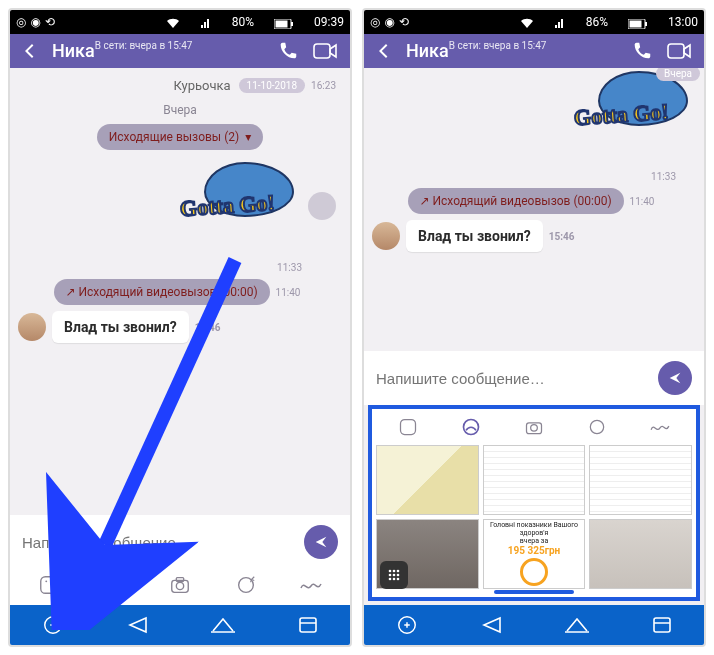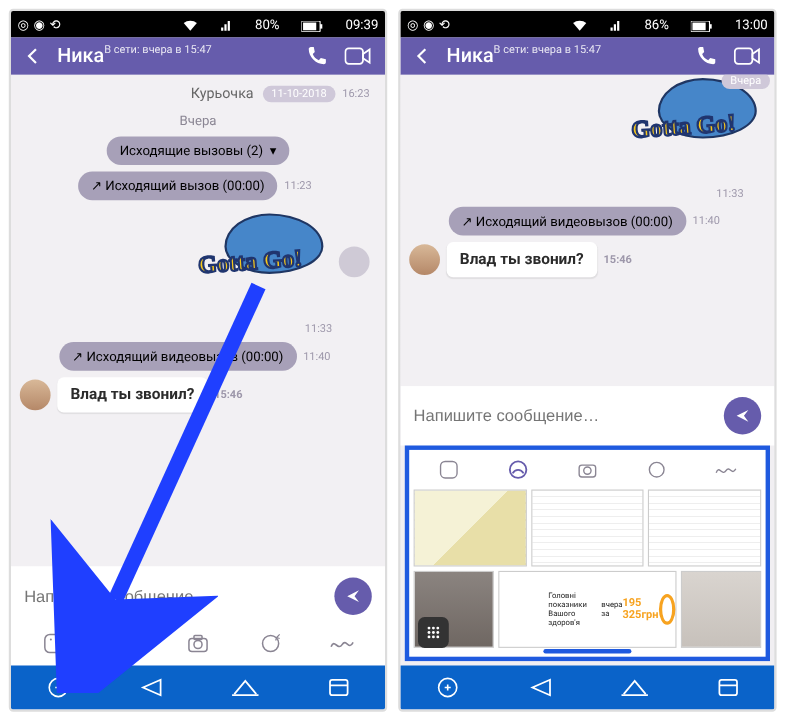--- a/index.html
+++ b/index.html
@@ -60,21 +60,21 @@
     padding:4px 8px;
     background: linear-gradient(#F2F0F3,#F2F0F3);
   }
   .date-sep { align-self:center; background:#cfc8d9; color:#fff; font-size:10px; padding:2px 8px; border-radius:8px; margin:3px 0;}
   .label-sep { align-self:center; color:#8a8593; font-size:12px; margin:4px 0;}
   .row { display:flex; align-items:center; margin:3px 0;}
   .row.right { justify-content:flex-end;}
   .row.left { justify-content:flex-start;font-weight:bold;}
   .pill {
     background:#A7A0B8;
-    color:#000000;
+    color:#7f1d1d;
     border-radius:16px;
     padding:6px 12px;
     font-size:12px;
     display:flex;
     align-items:center;
     gap:6px;
   }
   .time { color:#9d97aa; font-size:10px; margin:0 6px;}
   .bubble {
     background:#fff;
@@ -153,21 +153,21 @@
   .thumb-row { display:flex; gap:4px; margin-bottom:4px;}
   .thumb {
     flex:1; height:70px;
     background:#e3e3e0;
     border:1px solid #ccc;
   }
   .thumb.map { background:linear-gradient(135deg,#f5f2d6 50%,#e8dfa8 50%),
                repeating-linear-gradient(0deg,#d8cf9c 0 2px,transparent 2px 8px);}
   .thumb.doc { background:repeating-linear-gradient(#fff 0 5px,#eee 5px 6px);}
   .thumb.photo { background:linear-gradient(#8b8480,#6f6762);}
-  .thumb.ad { background:#fff; display:flex; align-items:center; justify-content:center; font-size:7px; text-align:left;padding-left:44px;}
+  .thumb.ad { background:#fff; display:flex; flex-direction:column; align-items:center; justify-content:center; font-size:7px; text-align:center;}
   .thumb.ad .price { color:#f7a320; font-weight:bold; font-size:10px;}
   .thumb.ad .clock {
     width:28px; height:28px; border-radius:50%;
     border:3px solid #f7a320; margin:2px 0;
     position:relative;
   }
   .gallery-panel .more-btn {
     position:absolute; left:8px; bottom:8px;
     width:28px; height:28px; border-radius:6px;
     background:#333; color:#fff;
@@ -257,26 +257,20 @@
       <span style="color:#666;font-size:13px;">Курьочка</span>
       <span class="date-sep" style="margin-left:8px;">11-10-2018</span>
       <span class="time">16:23</span>
     </div>
     <div class="label-sep">Вчера</div>
     <div class="row" style="justify-content:center;">
       <div class="pill">
         <span>Исходящие вызовы  (2)</span>
         <span>▾</span>
       </div>
-    </div>
-    <div class="row" style="justify-content:center;">
-      <div class="pill">
-        <span>↗ Исходящий вызов  (00:00)</span>
-      </div>
-      <span class="time">11:23</span>
     </div>
     <div class="row right" style="position:relative;">
       <div class="sticker">
         <div class="bean"></div>
         <span class="txt">Gotta Go!</span>
       </div>
       <div class="avatar blank" style="margin-left:6px;"></div>
     </div>
     <div class="row right">
         <span class="time" style="margin-right:40px;">11:33</span>

